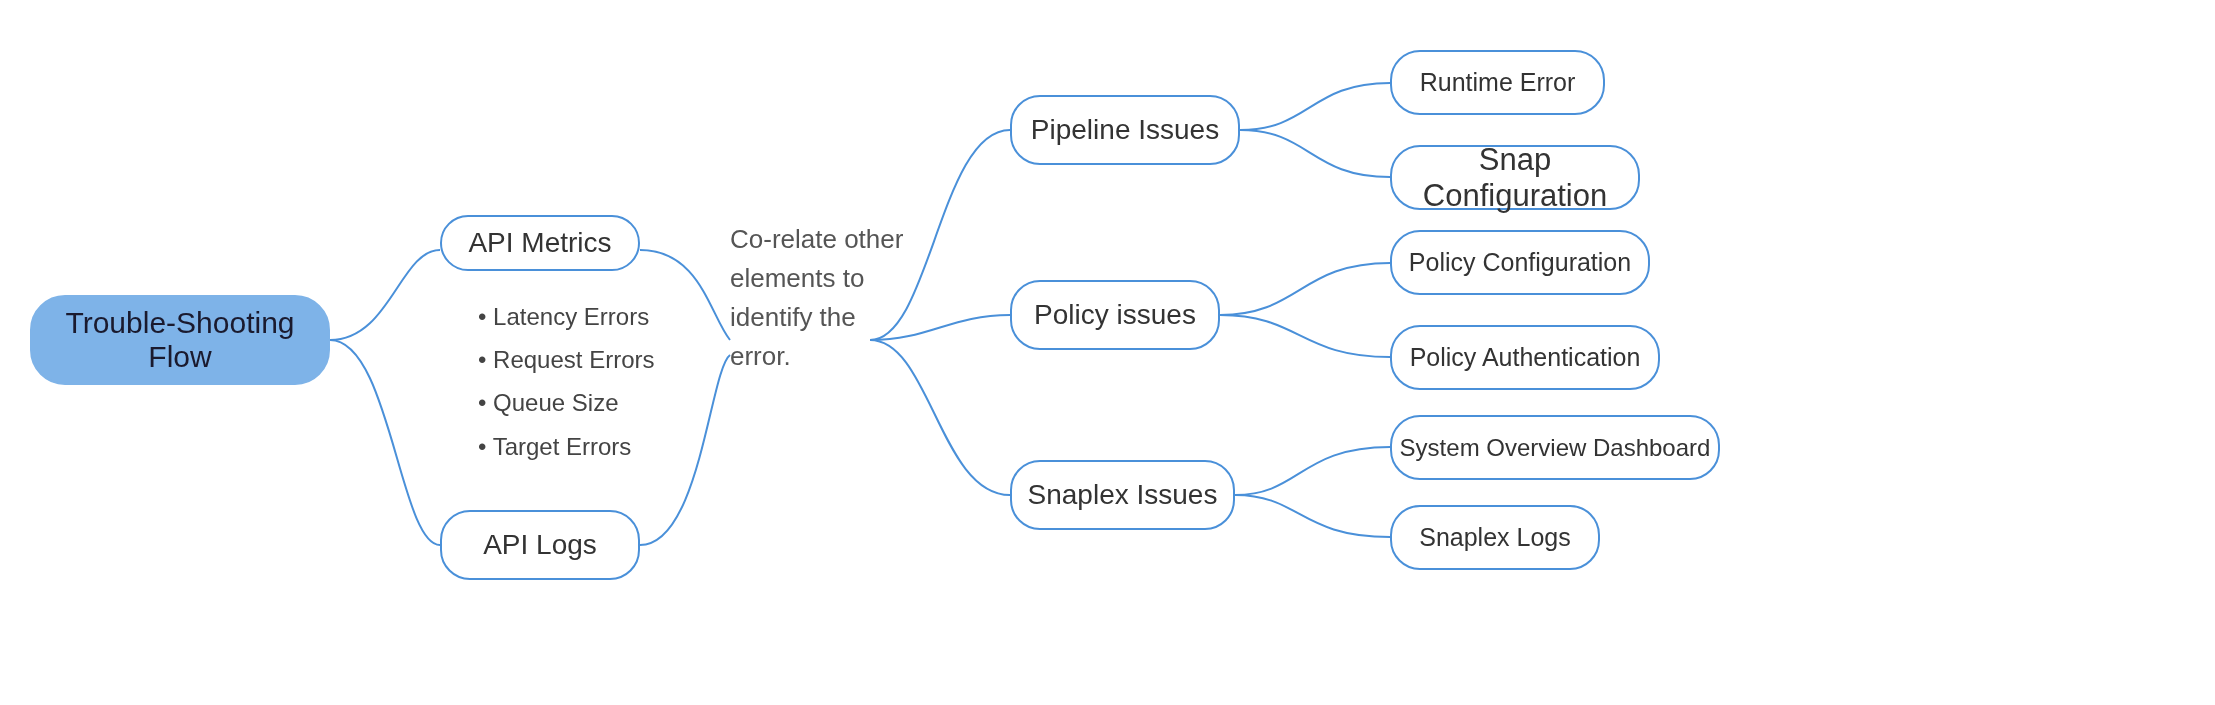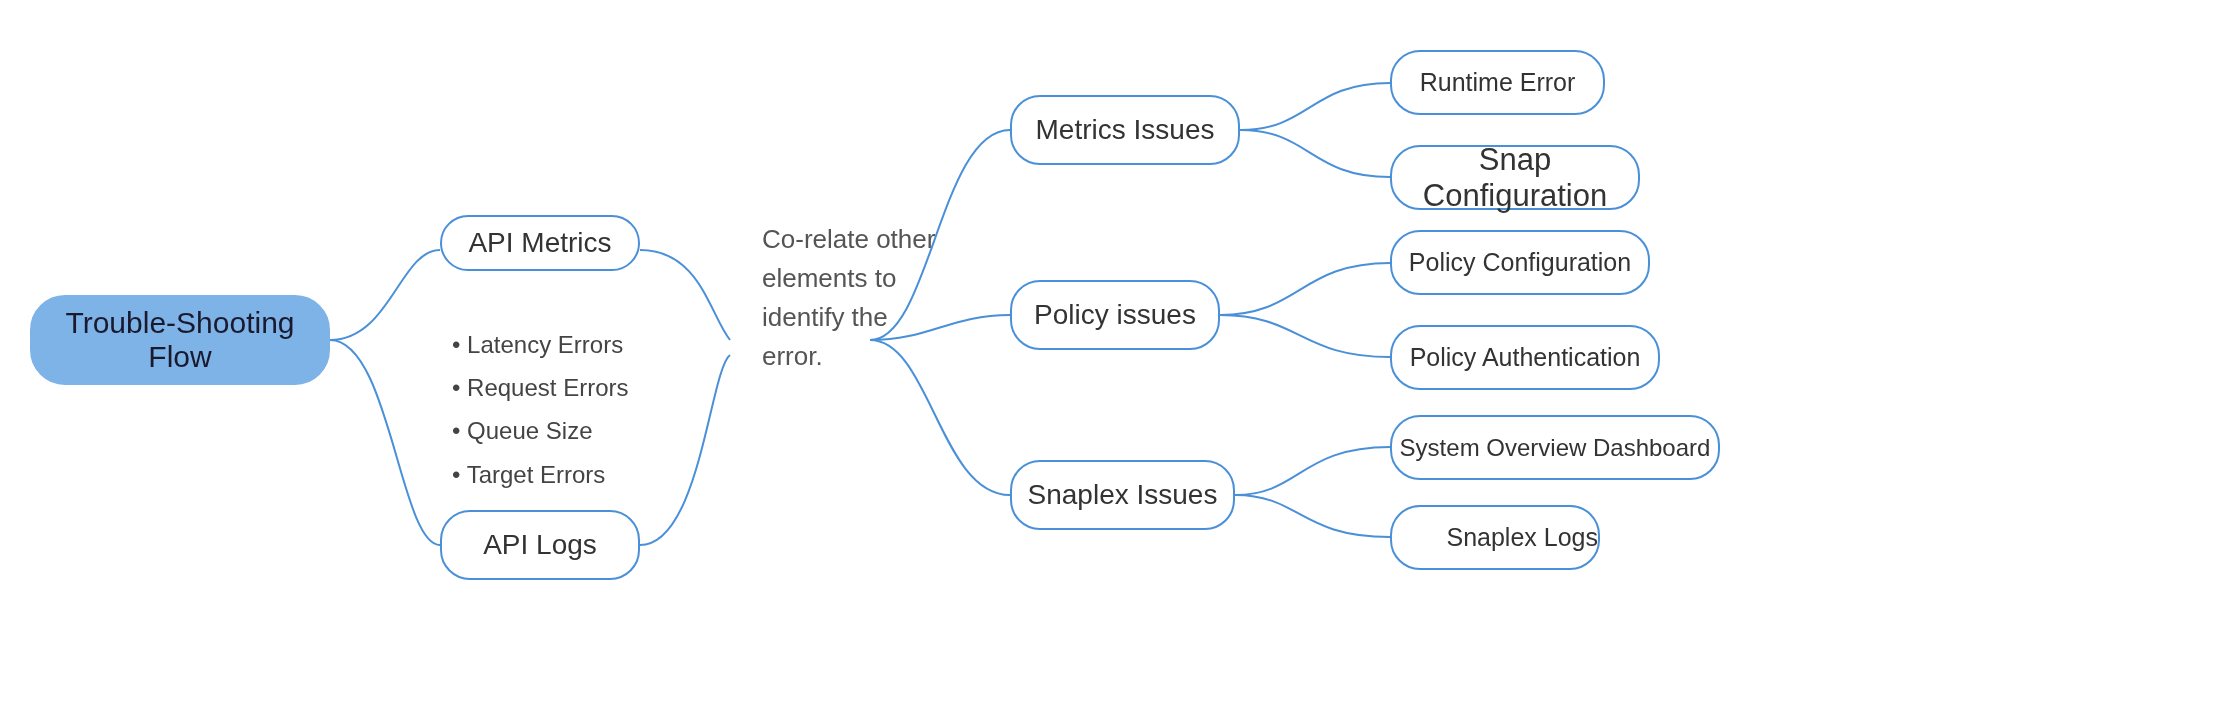--- a/index.html
+++ b/index.html
@@ -36,21 +36,20 @@
       font-weight: normal;
       font-size: 30px;
       color: #1a1a2e;
       border-radius: 35px;
     }
     .annotation-text {
       position: absolute;
       font-size: 26px;
       color: #555;
       line-height: 1.5;
-      margin-left: 32px;
     }
     .bullet-list {
       position: absolute;
       font-size: 24px;
       color: #444;
       line-height: 1.8;
       list-style: none;
     }
     .bullet-list li::before {
       content: '• ';
@@ -101,29 +100,29 @@
   <span>API Logs</span>
 </div>
 
 <div class="annotation-text" style="left:730px; top:220px;">
   <span>Co-relate other</span><br>
   <span>elements to</span><br>
   <span>identify the</span><br>
   <span>error.</span>
 </div>
 
-<ul class="bullet-list" style="left:452px; top:295px;margin-top:28px;">
+<ul class="bullet-list" style="left:478px; top:295px;">
   <li>Latency Errors</li>
   <li>Request Errors</li>
   <li>Queue Size</li>
   <li>Target Errors</li>
 </ul>
 
 <div class="node" style="left:1010px; top:95px; width:230px; height:70px;">
-  <span>Metrics Issues</span>
+  <span>Pipeline Issues</span>
 </div>
 
 <div class="node" style="left:1010px; top:280px; width:210px; height:70px;">
   <span>Policy issues</span>
 </div>
 
 <div class="node" style="left:1010px; top:460px; width:225px; height:70px;">
   <span>Snaplex Issues</span>
 </div>
 
@@ -140,15 +139,15 @@
 </div>
 
 <div class="node" style="left:1390px; top:325px; width:270px; height:65px; font-size:25px;">
   <span>Policy Authentication</span>
 </div>
 
 <div class="node" style="left:1390px; top:415px; width:330px; height:65px; font-size:24px;">
   <span>System Overview Dashboard</span>
 </div>
 
-<div class="node" style="left:1390px; top:505px; width:210px; height:65px; font-size:25px;justify-content:flex-end;">
+<div class="node" style="left:1390px; top:505px; width:210px; height:65px; font-size:25px;">
   <span>Snaplex Logs</span>
 </div>
 
 </body></html>

